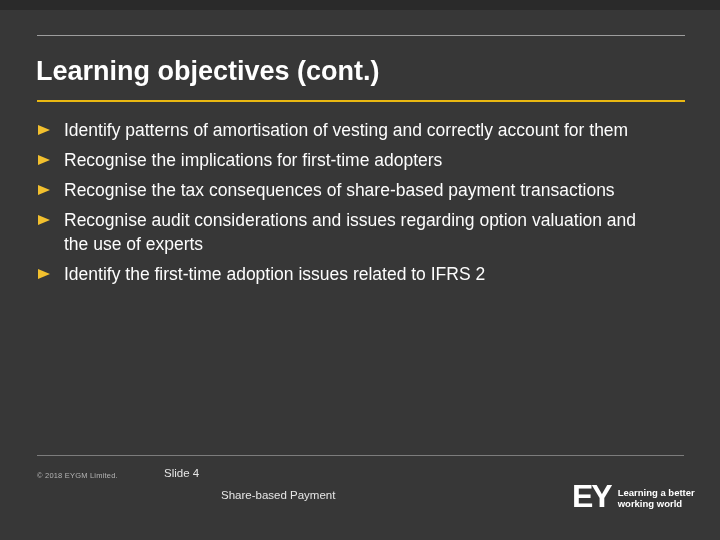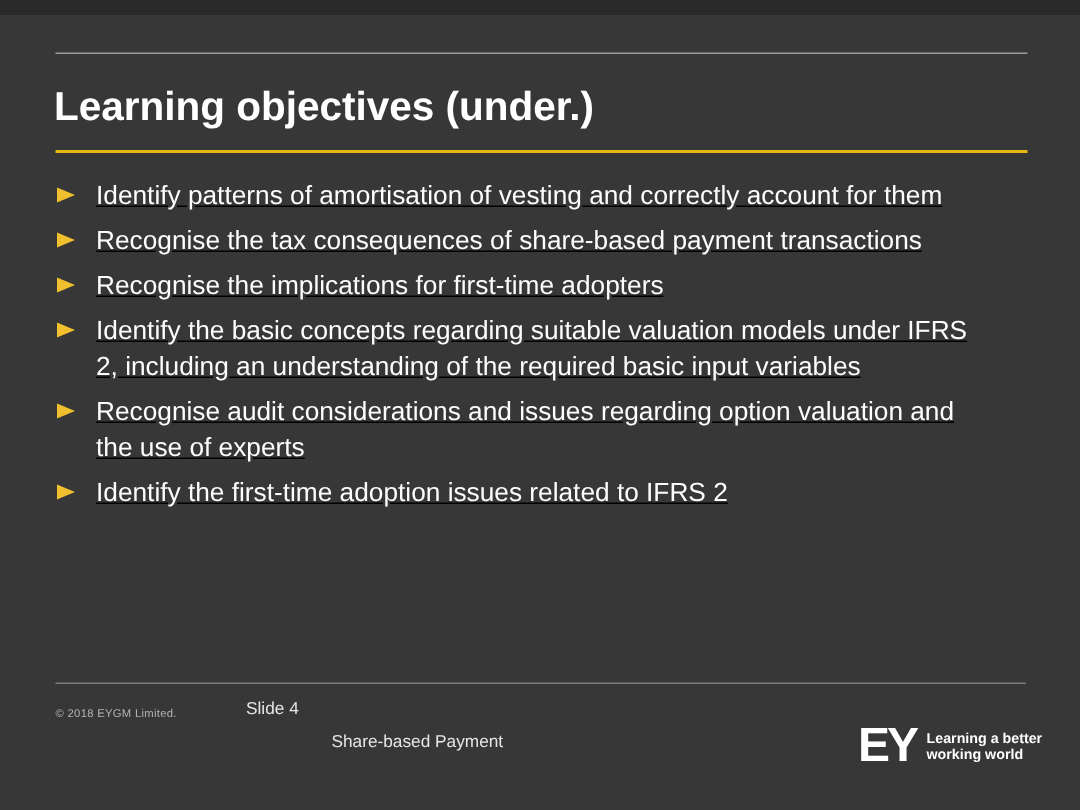--- a/index.html
+++ b/index.html
@@ -27,21 +27,20 @@
     position:absolute;left:37px;top:100px;width:648px;height:2px;
     background:#eab812;
   }
   .bullet-list{
     position:absolute;left:38px;top:118px;width:630px;
     list-style:none;margin:0;padding:0;
   }
   .bullet-list li{
     display:flex;align-items:flex-start;
     margin:0 0 6px 0;
-    text-decoration:underline;
   }
   .tri{
     flex:0 0 auto;
     width:0;height:0;margin-top:7px;
     border-left:12px solid #f2c02e;
     border-top:5.5px solid transparent;
     border-bottom:5.5px solid transparent;
   }
   .btxt{
     flex:1 1 auto;
@@ -84,40 +83,36 @@
 </style>
 </head>
 <body>
 
 <div class="slide">
 
   <div class="top-strip"></div>
 
   <div class="rule-top"></div>
 
-  <h1 class="slide-title">Learning objectives (under.)</h1>
+  <h1 class="slide-title">Learning objectives (cont.)</h1>
 
   <div class="rule-yellow"></div>
 
   <ul class="bullet-list">
     <li>
       <span class="tri"></span>
       <span class="btxt">Identify patterns of amortisation of vesting and correctly account for them</span>
     </li>
     <li>
       <span class="tri"></span>
-      <span class="btxt">Recognise the tax consequences of share-based payment transactions</span>
-    </li>
-    <li>
-      <span class="tri"></span>
       <span class="btxt">Recognise the implications for first-time adopters</span>
     </li>
     <li>
       <span class="tri"></span>
-      <span class="btxt">Identify the basic concepts regarding suitable valuation models under IFRS 2, including an understanding of the required basic input variables</span>
+      <span class="btxt">Recognise the tax consequences of share-based payment transactions</span>
     </li>
     <li>
       <span class="tri"></span>
       <span class="btxt">Recognise audit considerations and issues regarding option valuation and the use of experts</span>
     </li>
     <li>
       <span class="tri"></span>
       <span class="btxt">Identify the first-time adoption issues related to IFRS 2</span>
     </li>
   </ul>

